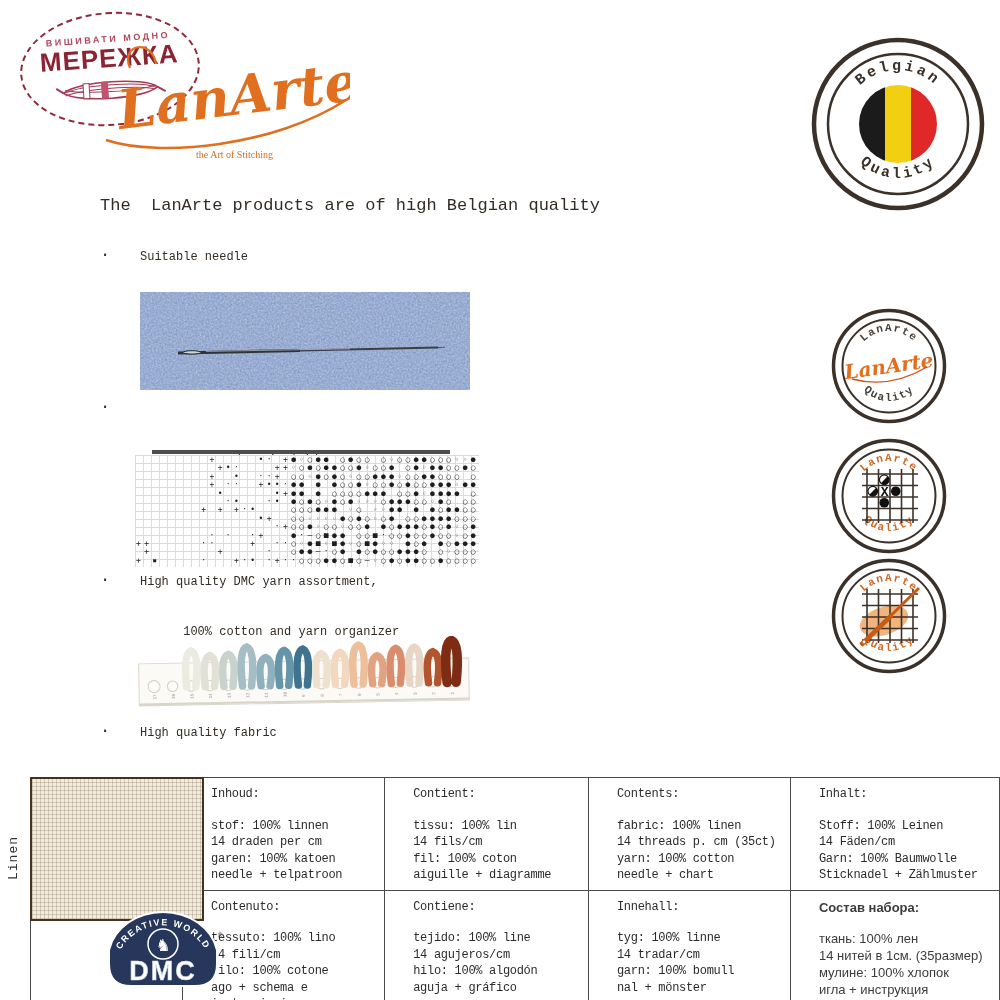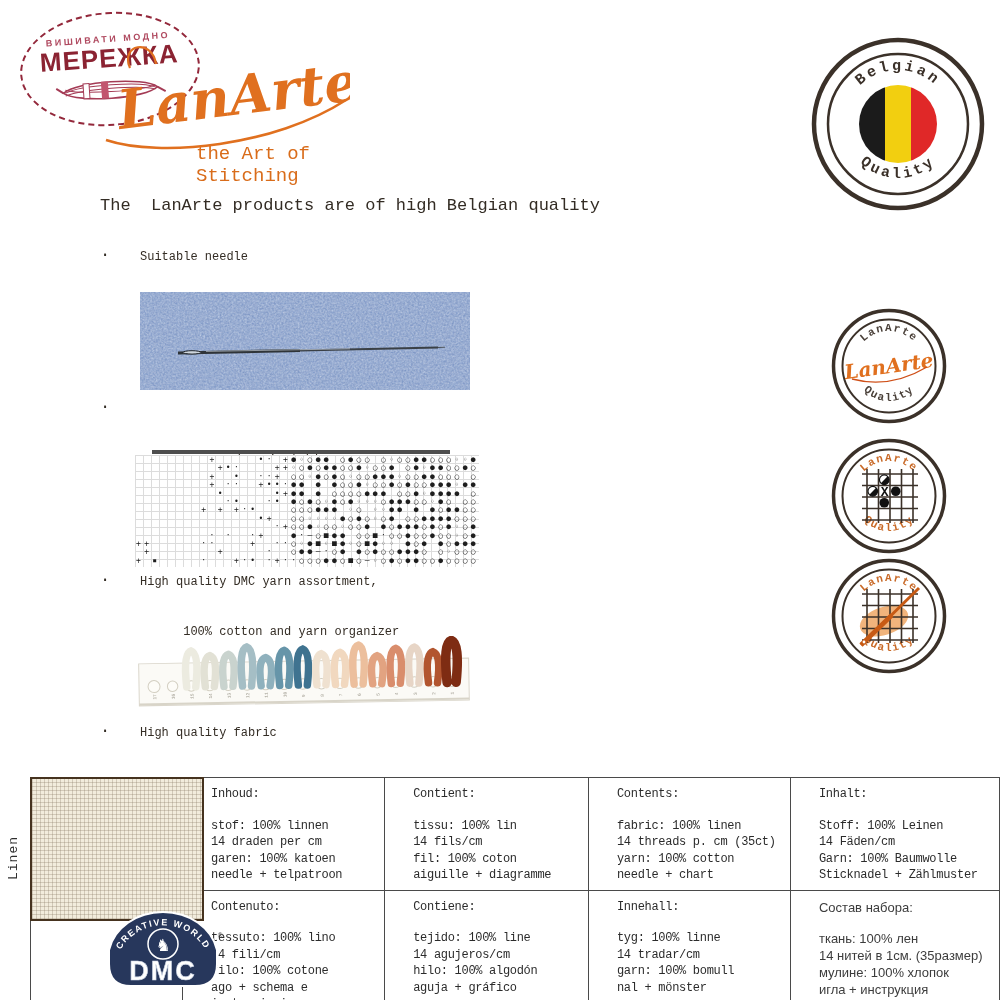--- a/index.html
+++ b/index.html
@@ -11,22 +11,22 @@
   #merezhka-oval{left:20px;top:12px;width:176px;height:110px;border:2px dashed #93283b;
     border-radius:50%;transform:rotate(-4deg);text-align:center;z-index:1;}
   #merezhka-tagline{margin-top:20px;font-family:"Liberation Sans",sans-serif;font-size:9px;
     letter-spacing:2.5px;color:#b04a60;font-weight:bold;}
   #merezhka-name{font-family:"Liberation Sans",sans-serif;font-size:26px;font-weight:bold;
     color:#8b2332;letter-spacing:1px;line-height:28px;}
 
   
   #lanarte-script-svg{left:100px;top:24px;width:250px;height:140px;z-index:2;}
   .lan-script{font-family:"DejaVu Serif",serif;font-style:italic;font-weight:bold;fill:#e0701f;}
-  #lanarte-tagline{left:196px;top:143px;width:150px;font-family:Liberation Mono, monospace;
-    font-size:19px;color:#d96c1a;}
+  #lanarte-tagline{left:196px;top:149px;width:150px;font-family:Liberation Serif, serif;
+    font-size:10px;color:#d96c1a;}
 
   
   .badge-arc{font-family:"Liberation Mono",monospace;font-weight:bold;}
   .bel-arc{font-size:15px;letter-spacing:3px;fill:#3b3129;}
   .sm-arc-dark{font-size:11px;letter-spacing:1.5px;fill:#4a4039;}
   .sm-arc-orange{font-size:11px;letter-spacing:1.5px;fill:#c96a28;}
 
   
   .tw{font-family:"Liberation Mono",monospace;font-size:17px;color:#332c24;white-space:pre;}
   .bullet{position:absolute;display:flex;}
@@ -53,21 +53,21 @@
   
   #info-table{position:absolute;left:30px;top:777px;border-collapse:collapse;
     table-layout:fixed;}
   #info-table td{border:1.2px solid #4a4a4a;vertical-align:top;padding:8px 4px 6px 28px;
     font-family:"Liberation Mono",monospace;font-size:12px;letter-spacing:-0.3px;
     color:#2b2b2b;line-height:16.5px;}
   #info-table td.img-cell{padding:0;position:relative;}
   .cell-title{margin-bottom:15px;}
   .cell-ru{font-family:"Liberation Sans",sans-serif !important;font-size:13px !important;
     letter-spacing:0 !important;line-height:17px !important;color:#3c3c3c !important;}
-  .cell-ru .cell-title{margin-bottom:14px;}
+  .cell-ru .cell-title{margin-bottom:14px;font-weight:bold;}
 
   #fabric-swatch{position:absolute;left:-1px;top:-1px;width:170px;height:140px;
     border:2px solid #46331f;background-color:#f2ecdc;
     background-image:repeating-linear-gradient(0deg,rgba(125,112,88,.28) 0 1px,transparent 1px 4px),
                      repeating-linear-gradient(90deg,rgba(125,112,88,.28) 0 1px,transparent 1px 4px);}
   #linen-label{left:6px;top:836px;writing-mode:vertical-rl;transform:rotate(180deg);
     font-family:"Liberation Mono",monospace;font-size:13px;color:#2e2e2e;letter-spacing:1px;z-index:3;}
   #dmc-logo{position:absolute;left:72px;top:126px;width:124px;height:90px;z-index:4;}
 </style>
 </head>

